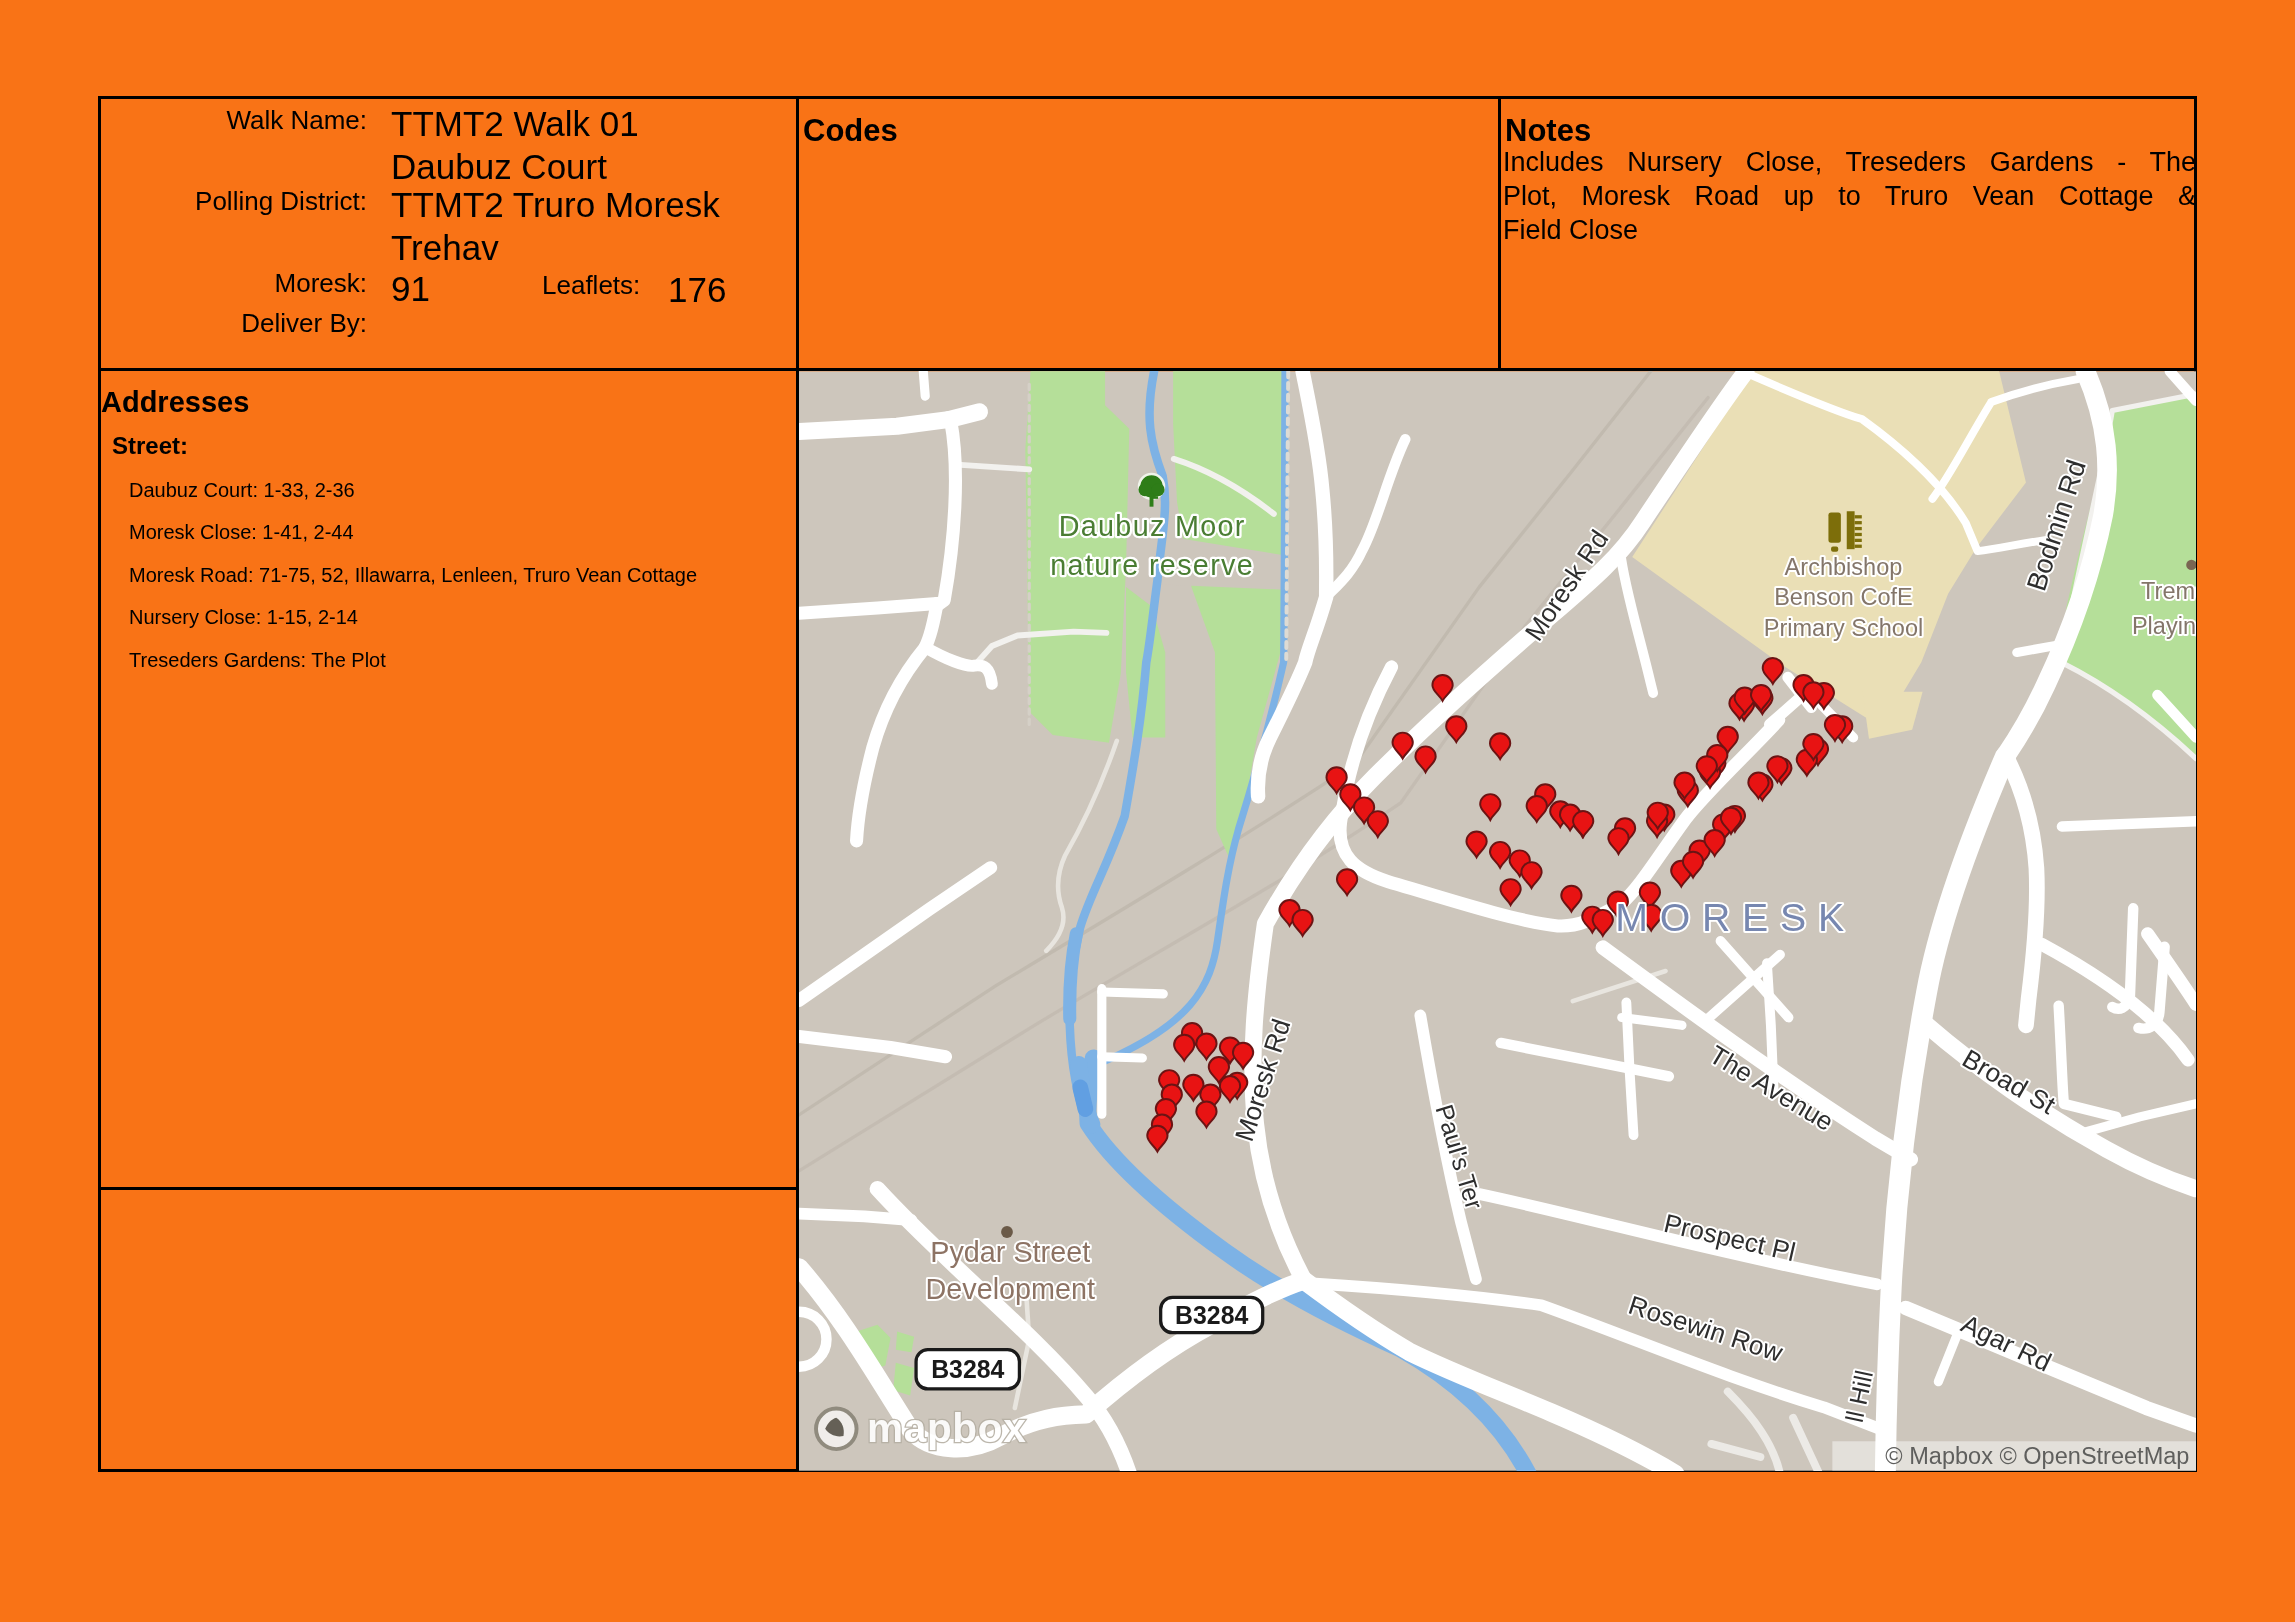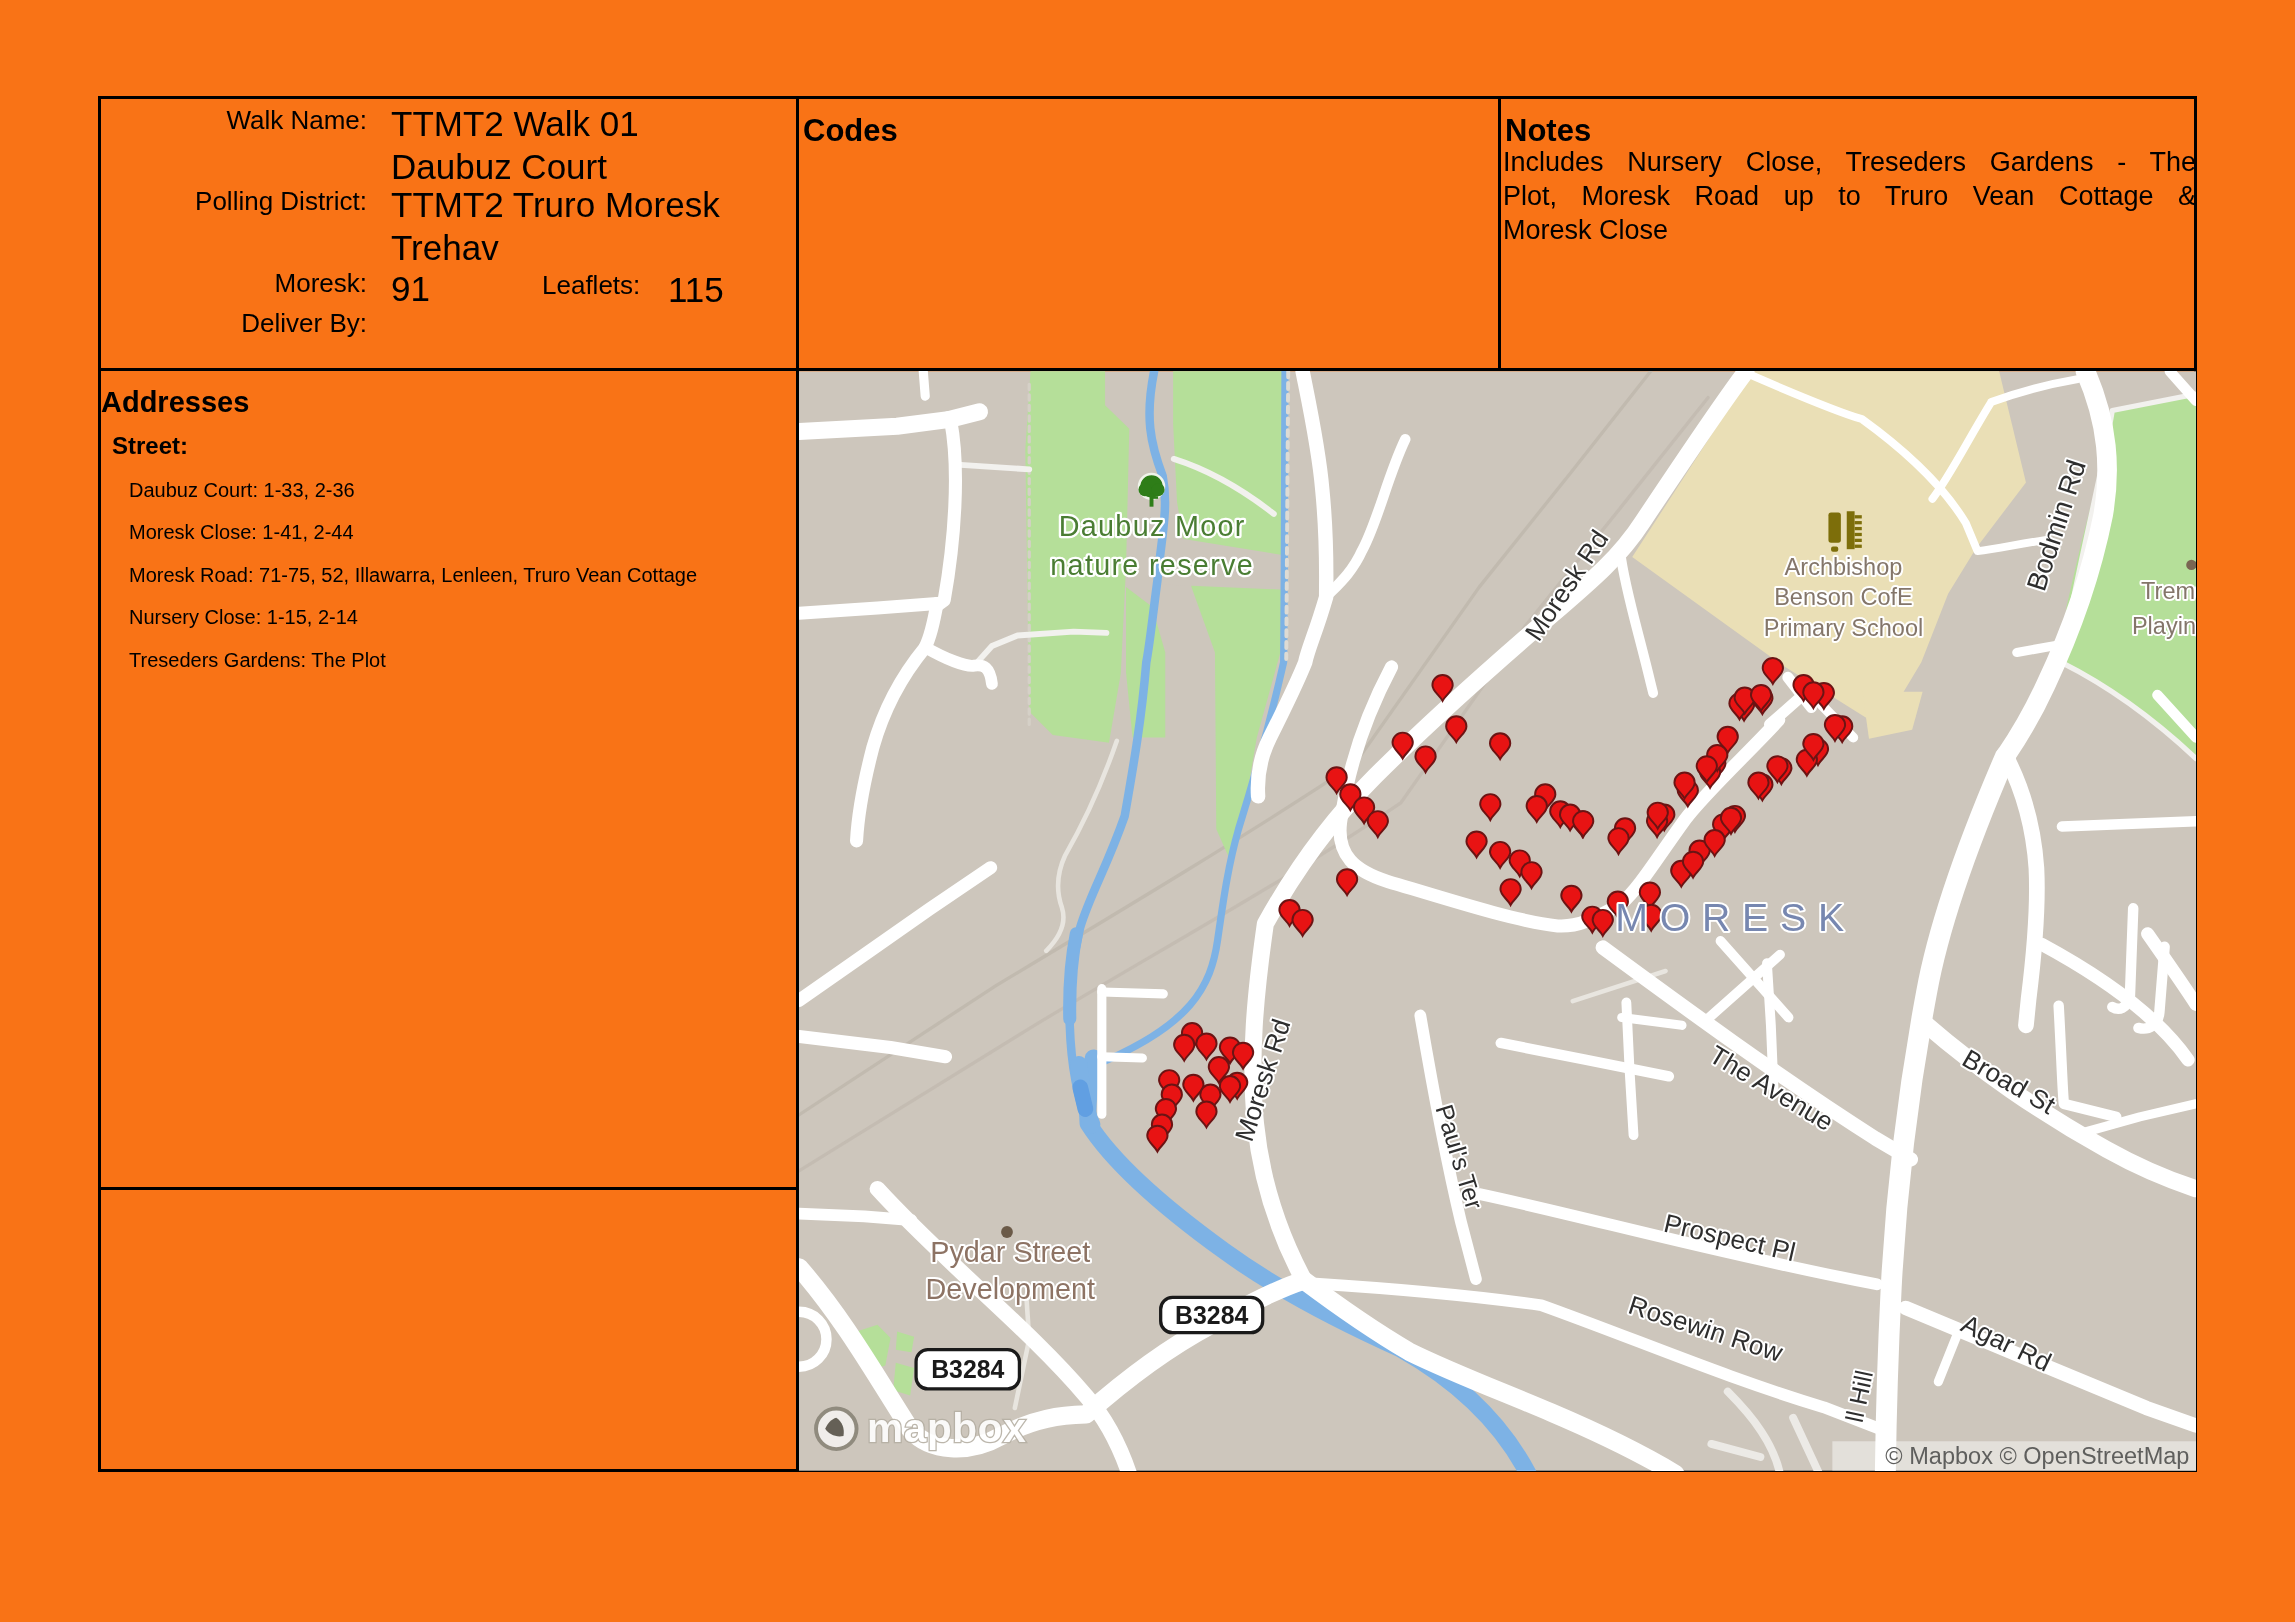--- a/index.html
+++ b/index.html
@@ -18,28 +18,28 @@
   <div class="lbl" style="right:1928px;top:105px;">Walk Name:</div>
   <div class="lbl" style="right:1928px;top:186px;">Polling District:</div>
   <div class="lbl" style="right:1928px;top:268px;">Moresk:</div>
   <div class="lbl" style="right:1928px;top:308px;">Deliver By:</div>
   <div class="val" style="left:391px;top:104px;">TTMT2 Walk 01</div>
   <div class="val" style="left:391px;top:147px;text-align:center;">Daubuz Court</div>
   <div class="val" style="left:391px;top:185px;">TTMT2 Truro Moresk</div>
   <div class="val" style="left:391px;top:228px;">Trehav</div>
   <div class="val" style="left:391px;top:269px;">91</div>
   <div class="lbl" style="left:542px;top:270px;">Leaflets:</div>
-  <div class="val" style="left:668px;top:270px;">115</div>
+  <div class="val" style="left:668px;top:270px;">176</div>
 
   <div class="abs" style="left:803px;top:113px;font-size:31px;font-weight:bold;">Codes</div>
   <div class="abs" style="left:1505px;top:113px;font-size:31px;font-weight:bold;">Notes</div>
   <div class="abs" style="left:1503px;top:145px;width:693px;font-size:27px;line-height:34px;">
     <div style="text-align:justify;text-align-last:justify;">Includes Nursery Close, Treseders Gardens - The</div>
     <div style="text-align:justify;text-align-last:justify;">Plot, Moresk Road up to Truro Vean Cottage &amp;</div>
-    <div>Moresk Close</div>
+    <div>Field Close</div>
   </div>
 
   <div class="abs" style="left:101px;top:386px;font-size:29px;font-weight:bold;">Addresses</div>
   <div class="abs" style="left:112px;top:432px;font-size:24px;font-weight:bold;">Street:</div>
   <div class="itm" style="left:101px;top:479px;">Daubuz Court: 1-33, 2-36</div>
   <div class="itm" style="left:101px;top:521px;">Moresk Close: 1-41, 2-44</div>
   <div class="itm" style="left:101px;top:564px;">Moresk Road: 71-75, 52, Illawarra, Lenleen, Truro Vean Cottage</div>
   <div class="itm" style="left:101px;top:606px;">Nursery Close: 1-15, 2-14</div>
   <div class="itm" style="left:101px;top:649px;">Treseders Gardens: The Plot</div>
 

